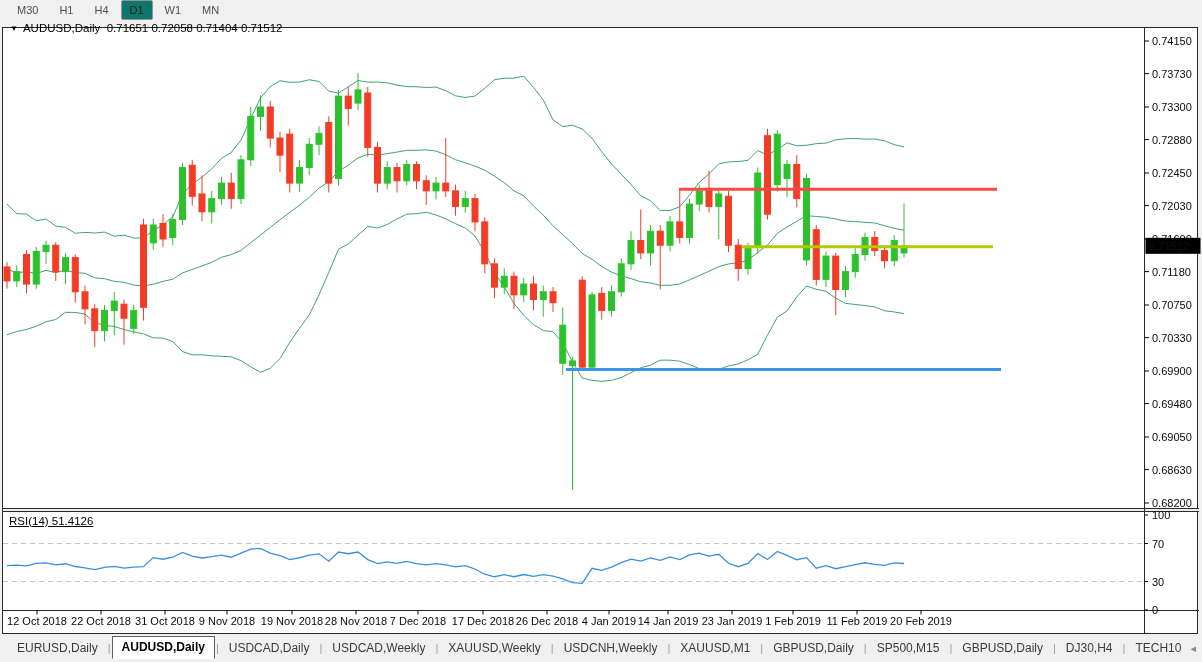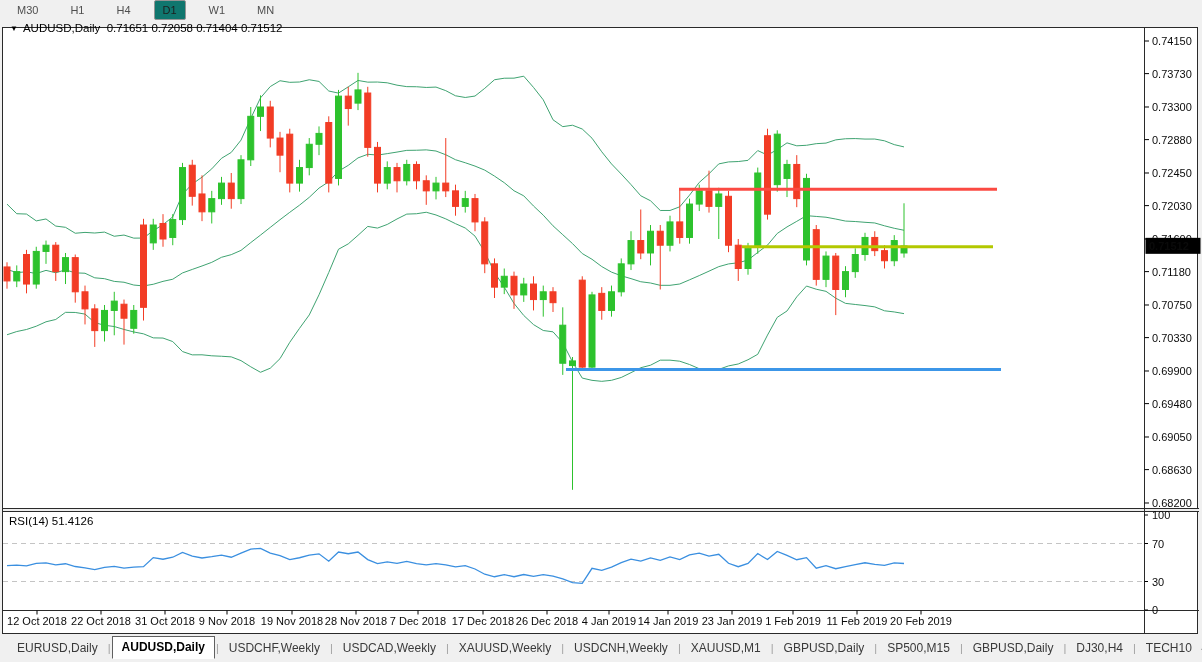--- a/index.html
+++ b/index.html
@@ -1,30 +1,30 @@
 <!DOCTYPE html>
 <html><head>
 <meta charset="utf-8">
 <style>
   html,body{margin:0;padding:0}
   body{width:1202px;height:662px;background:#f0f0f0;position:relative;overflow:hidden;
        font-family:"Liberation Sans",sans-serif;}
   
   .toolbar{position:absolute;left:0;top:0;right:0;height:20px;display:flex;align-items:center;
-           padding-left:8px;gap:14px;background:#f0f0f0;}
+           padding-left:8px;gap:3px;background:#f0f0f0;}
   .tbtn{font-size:11px;color:#4f4f4f;padding:3px 8px;border:1px solid transparent;border-radius:2px;cursor:default;}
   .tbtn.active{background:#0f766e;border-color:#949494;color:#1d1d1d;}
   
   .chart-window{position:absolute;left:2px;top:27px;width:1196px;height:607px;background:#fff;
                 border:1px solid #2a2a2a;box-sizing:border-box;}
   svg#chart-svg{position:absolute;left:0;top:0;width:1202px;height:662px;pointer-events:none;}
   svg text{font-family:"Liberation Sans",sans-serif;font-size:11px;fill:#0a0a0a;}
   .chart-title{position:absolute;left:10px;top:22px;font-size:11.5px;color:#000;z-index:5;white-space:pre;}
   .chart-title .dd{font-size:8px;position:relative;top:-1px;margin-right:5px;}
-  .rsi-label{position:absolute;left:9px;top:515px;font-size:11.5px;color:#000;z-index:5;}
+  .rsi-label{position:absolute;left:9px;top:515px;font-size:11.5px;color:#000;z-index:5;text-decoration:underline;}
   
   .tabbar{position:absolute;left:0;top:636px;width:1015px;height:24px;background:#f0f0f0;
           display:flex;align-items:center;font-size:12px;color:#3a3a3a;box-sizing:border-box;padding-left:8px;}
   .tab{padding:3px 9px 4px;white-space:nowrap;cursor:default;}
   .tab.active{background:#fff;border:1px solid #606060;border-bottom:1px solid #fff;
               font-weight:700;color:#000;position:relative;top:-1px;z-index:2;}
   .tabsep{color:#a0a0a0;padding:0 1px;font-size:11px;}
   .tab-arrows{margin-left:auto;display:flex;gap:7px;padding-right:10px;font-size:11px;color:#1a1a1a;}
   .tab-arrows .dim{color:#8a8a8a;}
 </style>
@@ -330,21 +330,21 @@
 </svg>
 
 <div class="chart-title"><span class="dd">▼</span><span>AUDUSD,Daily</span><span>  </span><span>0.71651 0.72058 0.71404 0.71512</span></div>
 <div class="rsi-label">RSI(14) 51.4126</div>
 
 <div class="tabbar" id="tabbar">
   <div class="tab">EURUSD,Daily</div>
     <span class="tabsep">|</span>
     <div class="tab active">AUDUSD,Daily</div>
     <span class="tabsep">|</span>
-    <div class="tab">USDCHF,Weekly</div>
+    <div class="tab">USDCAD,Daily</div>
     <span class="tabsep">|</span>
     <div class="tab">USDCAD,Weekly</div>
     <span class="tabsep">|</span>
     <div class="tab">XAUUSD,Weekly</div>
     <span class="tabsep">|</span>
     <div class="tab">USDCNH,Weekly</div>
     <span class="tabsep">|</span>
     <div class="tab">XAUUSD,M1</div>
     <span class="tabsep">|</span>
     <div class="tab">GBPUSD,Daily</div>

